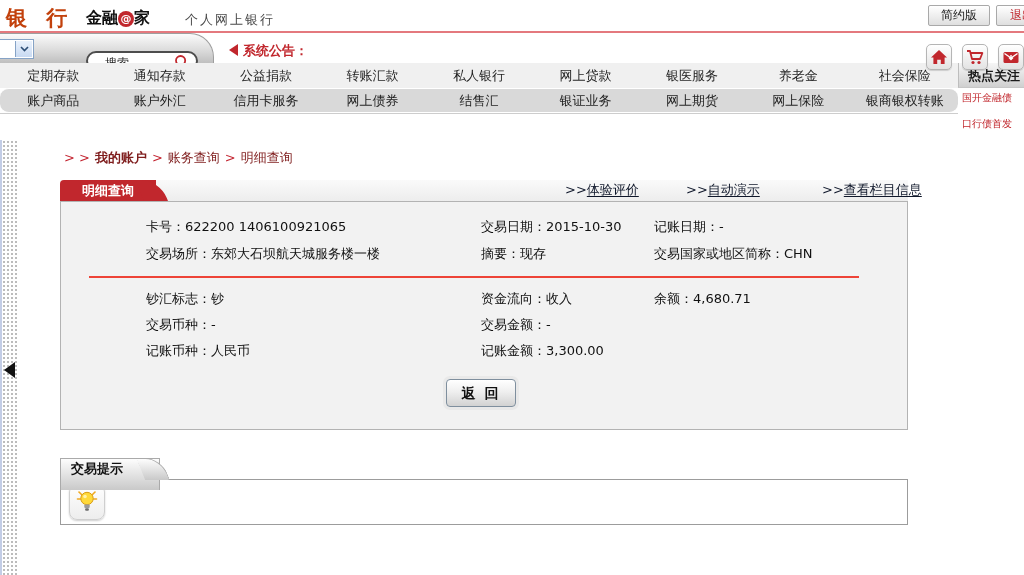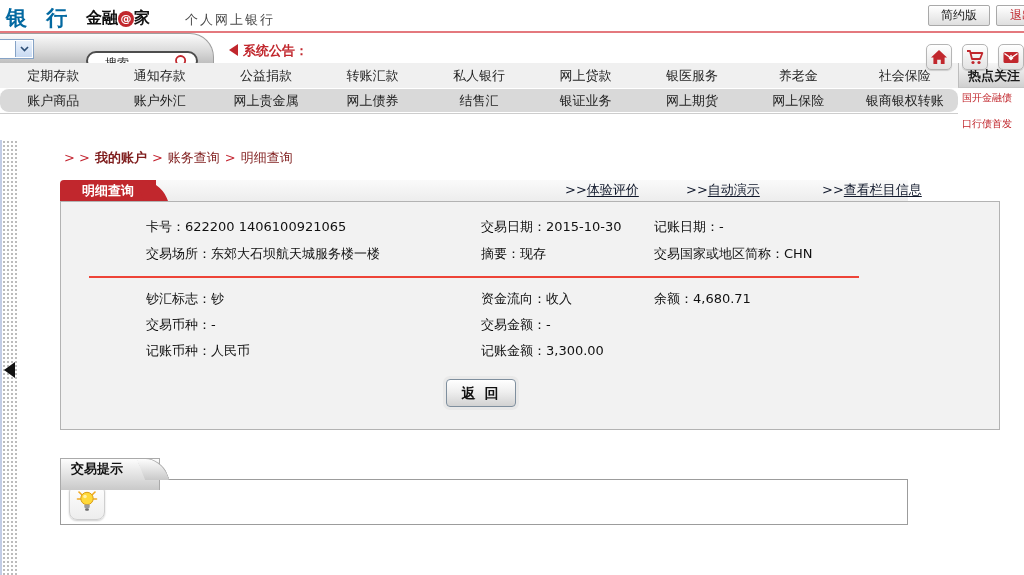--- a/index.html
+++ b/index.html
@@ -2,21 +2,21 @@
 <html><head>
 <meta charset="utf-8">
 <style>
   * { margin:0; padding:0; box-sizing:border-box; }
   html,body { background:#fff; }
   body { font-family:"DejaVu Sans","Liberation Sans",sans-serif; font-size:13px; color:#1a1a1a; }
   .page { position:relative; width:1024px; height:575px; background:#fff; overflow:hidden; }
 
   
   .header { position:absolute; left:0; top:0; width:1024px; height:33px; background:#fff; border-bottom:2px solid #e4797e; }
-  .logo { position:absolute; left:6px; top:4px; font-size:21px; font-weight:bold; letter-spacing:6px; color:#0369a1; }
+  .logo { position:absolute; left:6px; top:4px; font-size:21px; font-weight:bold; letter-spacing:6px; color:#c2410c; }
   .brand { position:absolute; left:86px; top:8px; font-size:16px; font-weight:bold; color:#111; }
   .brand-at { display:inline-block; width:16px; height:16px; line-height:16px; text-align:center; background:#c1272d; color:#fff; border-radius:50%; font-size:11px; font-weight:bold; vertical-align:1px; }
   .subtitle { position:absolute; left:185px; top:11px; font-size:13px; color:#4a4a4a; letter-spacing:2px; }
   .hbtn { position:absolute; top:5px; height:21px; border:1px solid #a9a9a9; border-radius:2px; background:linear-gradient(180deg,#ffffff,#dfdfdf); font-size:12px; text-align:center; line-height:19px; cursor:pointer; }
   .btn-simple { left:928px; width:62px; color:#222; }
   .btn-logout { left:996px; width:52px; color:#c1272d; }
 
   
   .toolbar-shape { position:absolute; left:0; top:33px; width:214px; height:30px; background:linear-gradient(180deg,#fbfbfb 0%,#dcdcdc 55%,#bfbfbf 100%); border-radius:0 24px 0 0; border-top:1px solid #9e9e9e; border-right:1px solid #9e9e9e; }
   .select { position:absolute; left:-46px; top:39px; width:80px; height:20px; background:#fff; border:1px solid #86a3c6; display:flex; cursor:pointer; }
@@ -51,21 +51,21 @@
   .breadcrumb a.bold { font-weight:bold; }
 
   
   .tabstrip { position:absolute; left:60px; top:180px; width:848px; height:21px; background:linear-gradient(180deg,#fafafa,#ededed); }
   .rtab { position:absolute; left:60px; top:180px; width:96px; height:21px; background:#c1272d; border-radius:4px 0 0 0; z-index:3; color:#fff; font-weight:bold; font-size:13px; text-align:center; line-height:21px; }
   .rtab::after { content:""; position:absolute; right:-12px; top:0; width:24px; height:100%; background:#c1272d; border-radius:0 18px 0 0; transform:skewX(22deg); transform-origin:bottom left; z-index:-1; }
   .plink { position:absolute; top:181px; color:#0f172a; font-size:13px; cursor:pointer; text-decoration:none; z-index:4; }
   .plink u { text-underline-offset:2px; }
 
   
-  .panel { position:absolute; left:60px; top:201px; width:940px; height:229px; background:#f2f2f2; border:1px solid #b3b3b3; }
+  .panel { position:absolute; left:60px; top:201px; width:848px; height:229px; background:#f2f2f2; border:1px solid #b3b3b3; }
   .field { position:absolute; font-size:13px; color:#111; white-space:nowrap; }
   .c1 { left:85px; } .c2 { left:420px; } .c3 { left:593px; }
   .tr0 { top:16px; } .tr1 { top:43px; }
   .br0 { top:88px; } .br1 { top:114px; } .br2 { top:140px; }
   .redline { position:absolute; left:28px; top:74px; width:770px; height:2px; background:#ee4438; }
   .back-btn { position:absolute; left:385px; top:177px; width:70px; height:28px; border:1px solid #7f8f9e; border-radius:4px; background:linear-gradient(180deg,#ffffff 0%,#efefef 45%,#d2d2d2 100%); font-weight:bold; font-size:14px; color:#111; text-align:center; line-height:26px; cursor:pointer; box-shadow:0 0 0 3px #e9e9e9; letter-spacing:2px; }
 
   
   .gtab { position:absolute; left:60px; top:458px; width:100px; height:32px; background:linear-gradient(180deg,#fdfdfd,#c9c9c9); border:1px solid #aaa; border-bottom:none; z-index:3; font-weight:bold; font-size:13px; color:#111; line-height:20px; padding-left:10px; }
   .gtab::after { content:""; position:absolute; right:-11px; top:-1px; width:24px; height:21px; background:linear-gradient(180deg,#fdfdfd,#c9c9c9); border:1px solid #aaa; border-left:none; border-bottom:none; border-radius:0 16px 0 0; transform:skewX(22deg); transform-origin:bottom left; z-index:-1; }
@@ -135,21 +135,21 @@
       <div class="mcell">转账汇款</div>
       <div class="mcell">私人银行</div>
       <div class="mcell">网上贷款</div>
       <div class="mcell">银医服务</div>
       <div class="mcell">养老金</div>
       <div class="mcell">社会保险</div>
     </div>
     <div class="mrow r2">
       <div class="mcell">账户商品</div>
       <div class="mcell">账户外汇</div>
-      <div class="mcell">网上贵金属</div>
+      <div class="mcell">信用卡服务</div>
       <div class="mcell">网上债券</div>
       <div class="mcell">结售汇</div>
       <div class="mcell">银证业务</div>
       <div class="mcell">网上期货</div>
       <div class="mcell">网上保险</div>
       <div class="mcell">银商银权转账</div>
     </div>
   </div>
 
   <div class="hot-header">热点关注</div>

